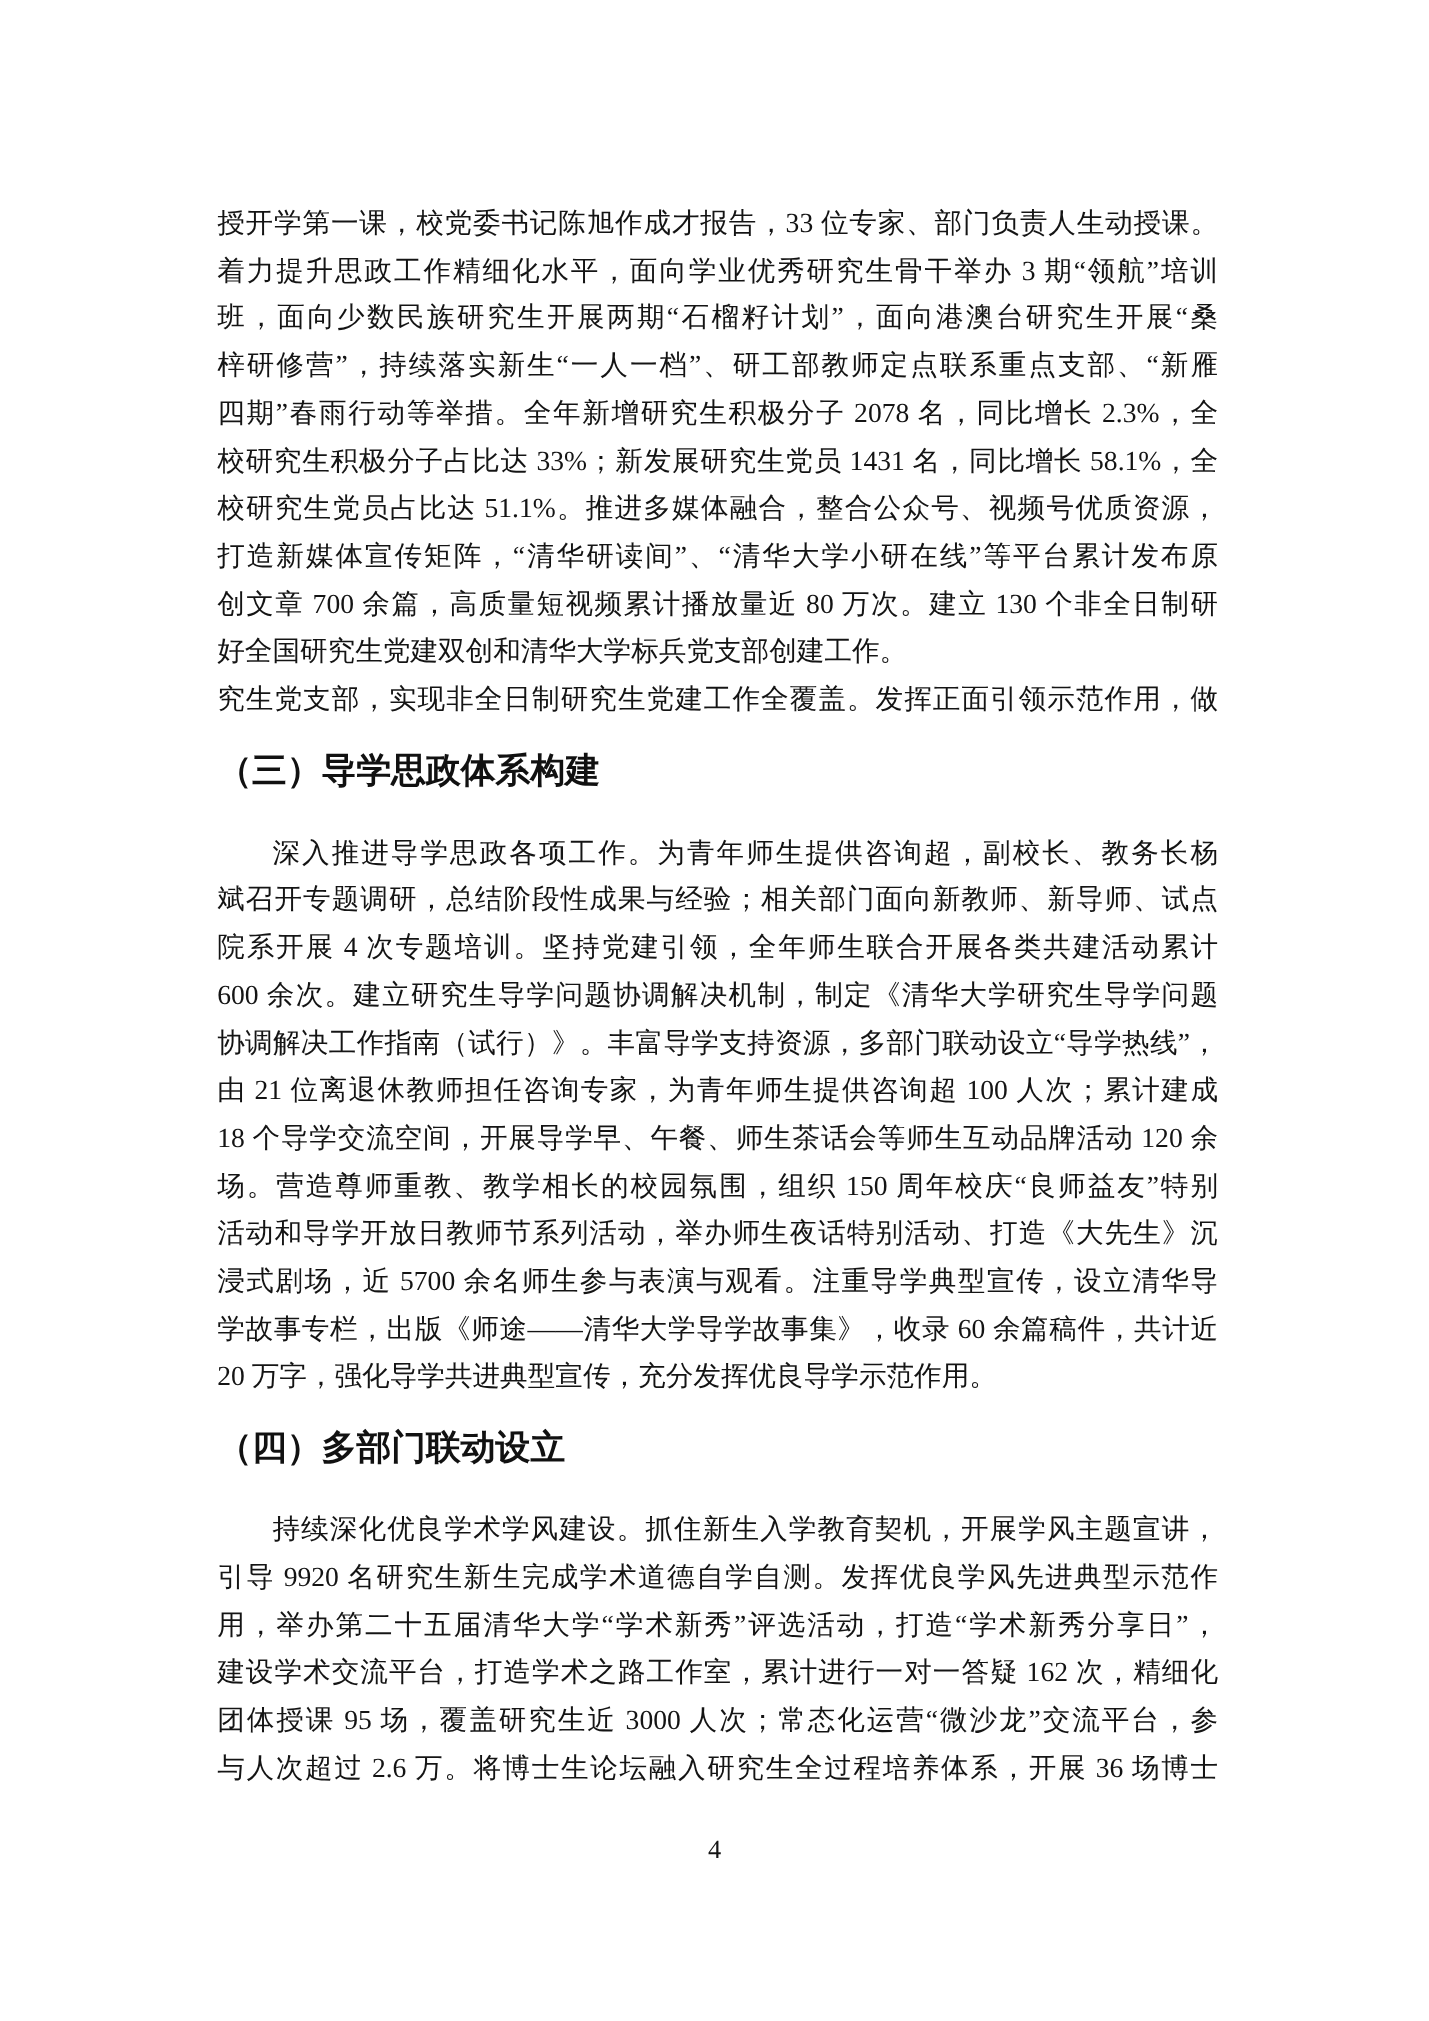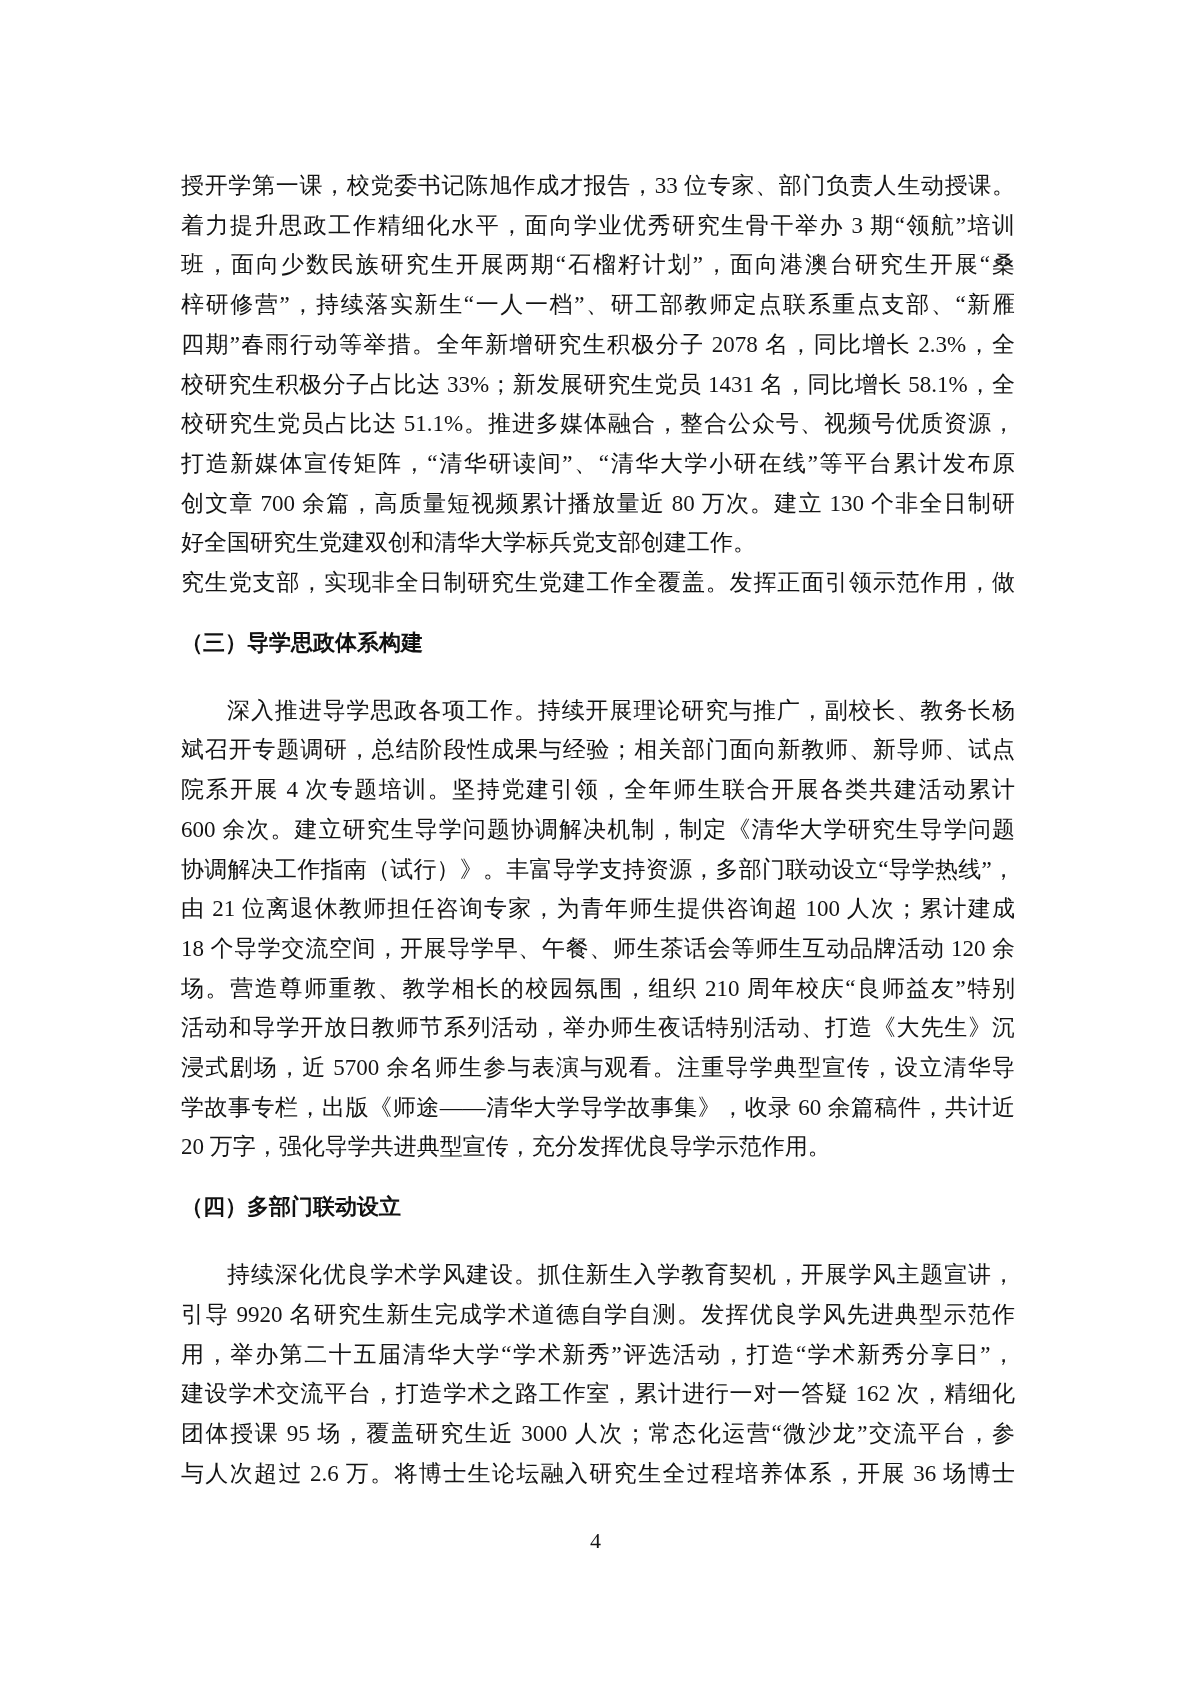--- a/index.html
+++ b/index.html
@@ -32,21 +32,21 @@
   }
   .line.indent {
     text-indent: 2em;
   }
   .line.para-end {
     text-align-last: left;
   }
   .heading {
     font-family: "Liberation Sans", "DejaVu Sans", sans-serif;
     font-weight: 700;
-    font-size: 22px;
+    font-size: 29px;
     line-height: 40px;
     margin: 20px 0 28px 0;
     color: #111111;
     white-space: nowrap;
   }
   .footer {
     position: absolute;
     left: 0;
     top: 1528px;
     width: 1191px;
@@ -69,28 +69,28 @@
     <div class="line">四期”春雨行动等举措。全年新增研究生积极分子 2078 名，同比增长 2.3%，全</div>
     <div class="line">校研究生积极分子占比达 33%；新发展研究生党员 1431 名，同比增长 58.1%，全</div>
     <div class="line">校研究生党员占比达 51.1%。推进多媒体融合，整合公众号、视频号优质资源，</div>
     <div class="line">打造新媒体宣传矩阵，“清华研读间”、“清华大学小研在线”等平台累计发布原</div>
     <div class="line">创文章 700 余篇，高质量短视频累计播放量近 80 万次。建立 130 个非全日制研</div>
     <div class="line para-end">好全国研究生党建双创和清华大学标兵党支部创建工作。</div>
     <div class="line">究生党支部，实现非全日制研究生党建工作全覆盖。发挥正面引领示范作用，做</div>
 
     <div class="heading">（三）导学思政体系构建</div>
 
-    <div class="line indent">深入推进导学思政各项工作。持续开展理论研究与推广，副校长、教务长杨</div>
+    <div class="line indent">深入推进导学思政各项工作。为青年师生提供咨询超，副校长、教务长杨</div>
     <div class="line">斌召开专题调研，总结阶段性成果与经验；相关部门面向新教师、新导师、试点</div>
     <div class="line">院系开展 4 次专题培训。坚持党建引领，全年师生联合开展各类共建活动累计</div>
     <div class="line">600 余次。建立研究生导学问题协调解决机制，制定《清华大学研究生导学问题</div>
     <div class="line">协调解决工作指南（试行）》。丰富导学支持资源，多部门联动设立“导学热线”，</div>
     <div class="line">由 21 位离退休教师担任咨询专家，为青年师生提供咨询超 100 人次；累计建成</div>
     <div class="line">18 个导学交流空间，开展导学早、午餐、师生茶话会等师生互动品牌活动 120 余</div>
-    <div class="line">场。营造尊师重教、教学相长的校园氛围，组织 210 周年校庆“良师益友”特别</div>
+    <div class="line">场。营造尊师重教、教学相长的校园氛围，组织 150 周年校庆“良师益友”特别</div>
     <div class="line">活动和导学开放日教师节系列活动，举办师生夜话特别活动、打造《大先生》沉</div>
     <div class="line">浸式剧场，近 5700 余名师生参与表演与观看。注重导学典型宣传，设立清华导</div>
     <div class="line">学故事专栏，出版《师途——清华大学导学故事集》，收录 60 余篇稿件，共计近</div>
     <div class="line para-end">20 万字，强化导学共进典型宣传，充分发挥优良导学示范作用。</div>
 
     <div class="heading">（四）多部门联动设立</div>
 
     <div class="line indent">持续深化优良学术学风建设。抓住新生入学教育契机，开展学风主题宣讲，</div>
     <div class="line">引导 9920 名研究生新生完成学术道德自学自测。发挥优良学风先进典型示范作</div>
     <div class="line">用，举办第二十五届清华大学“学术新秀”评选活动，打造“学术新秀分享日”，</div>

